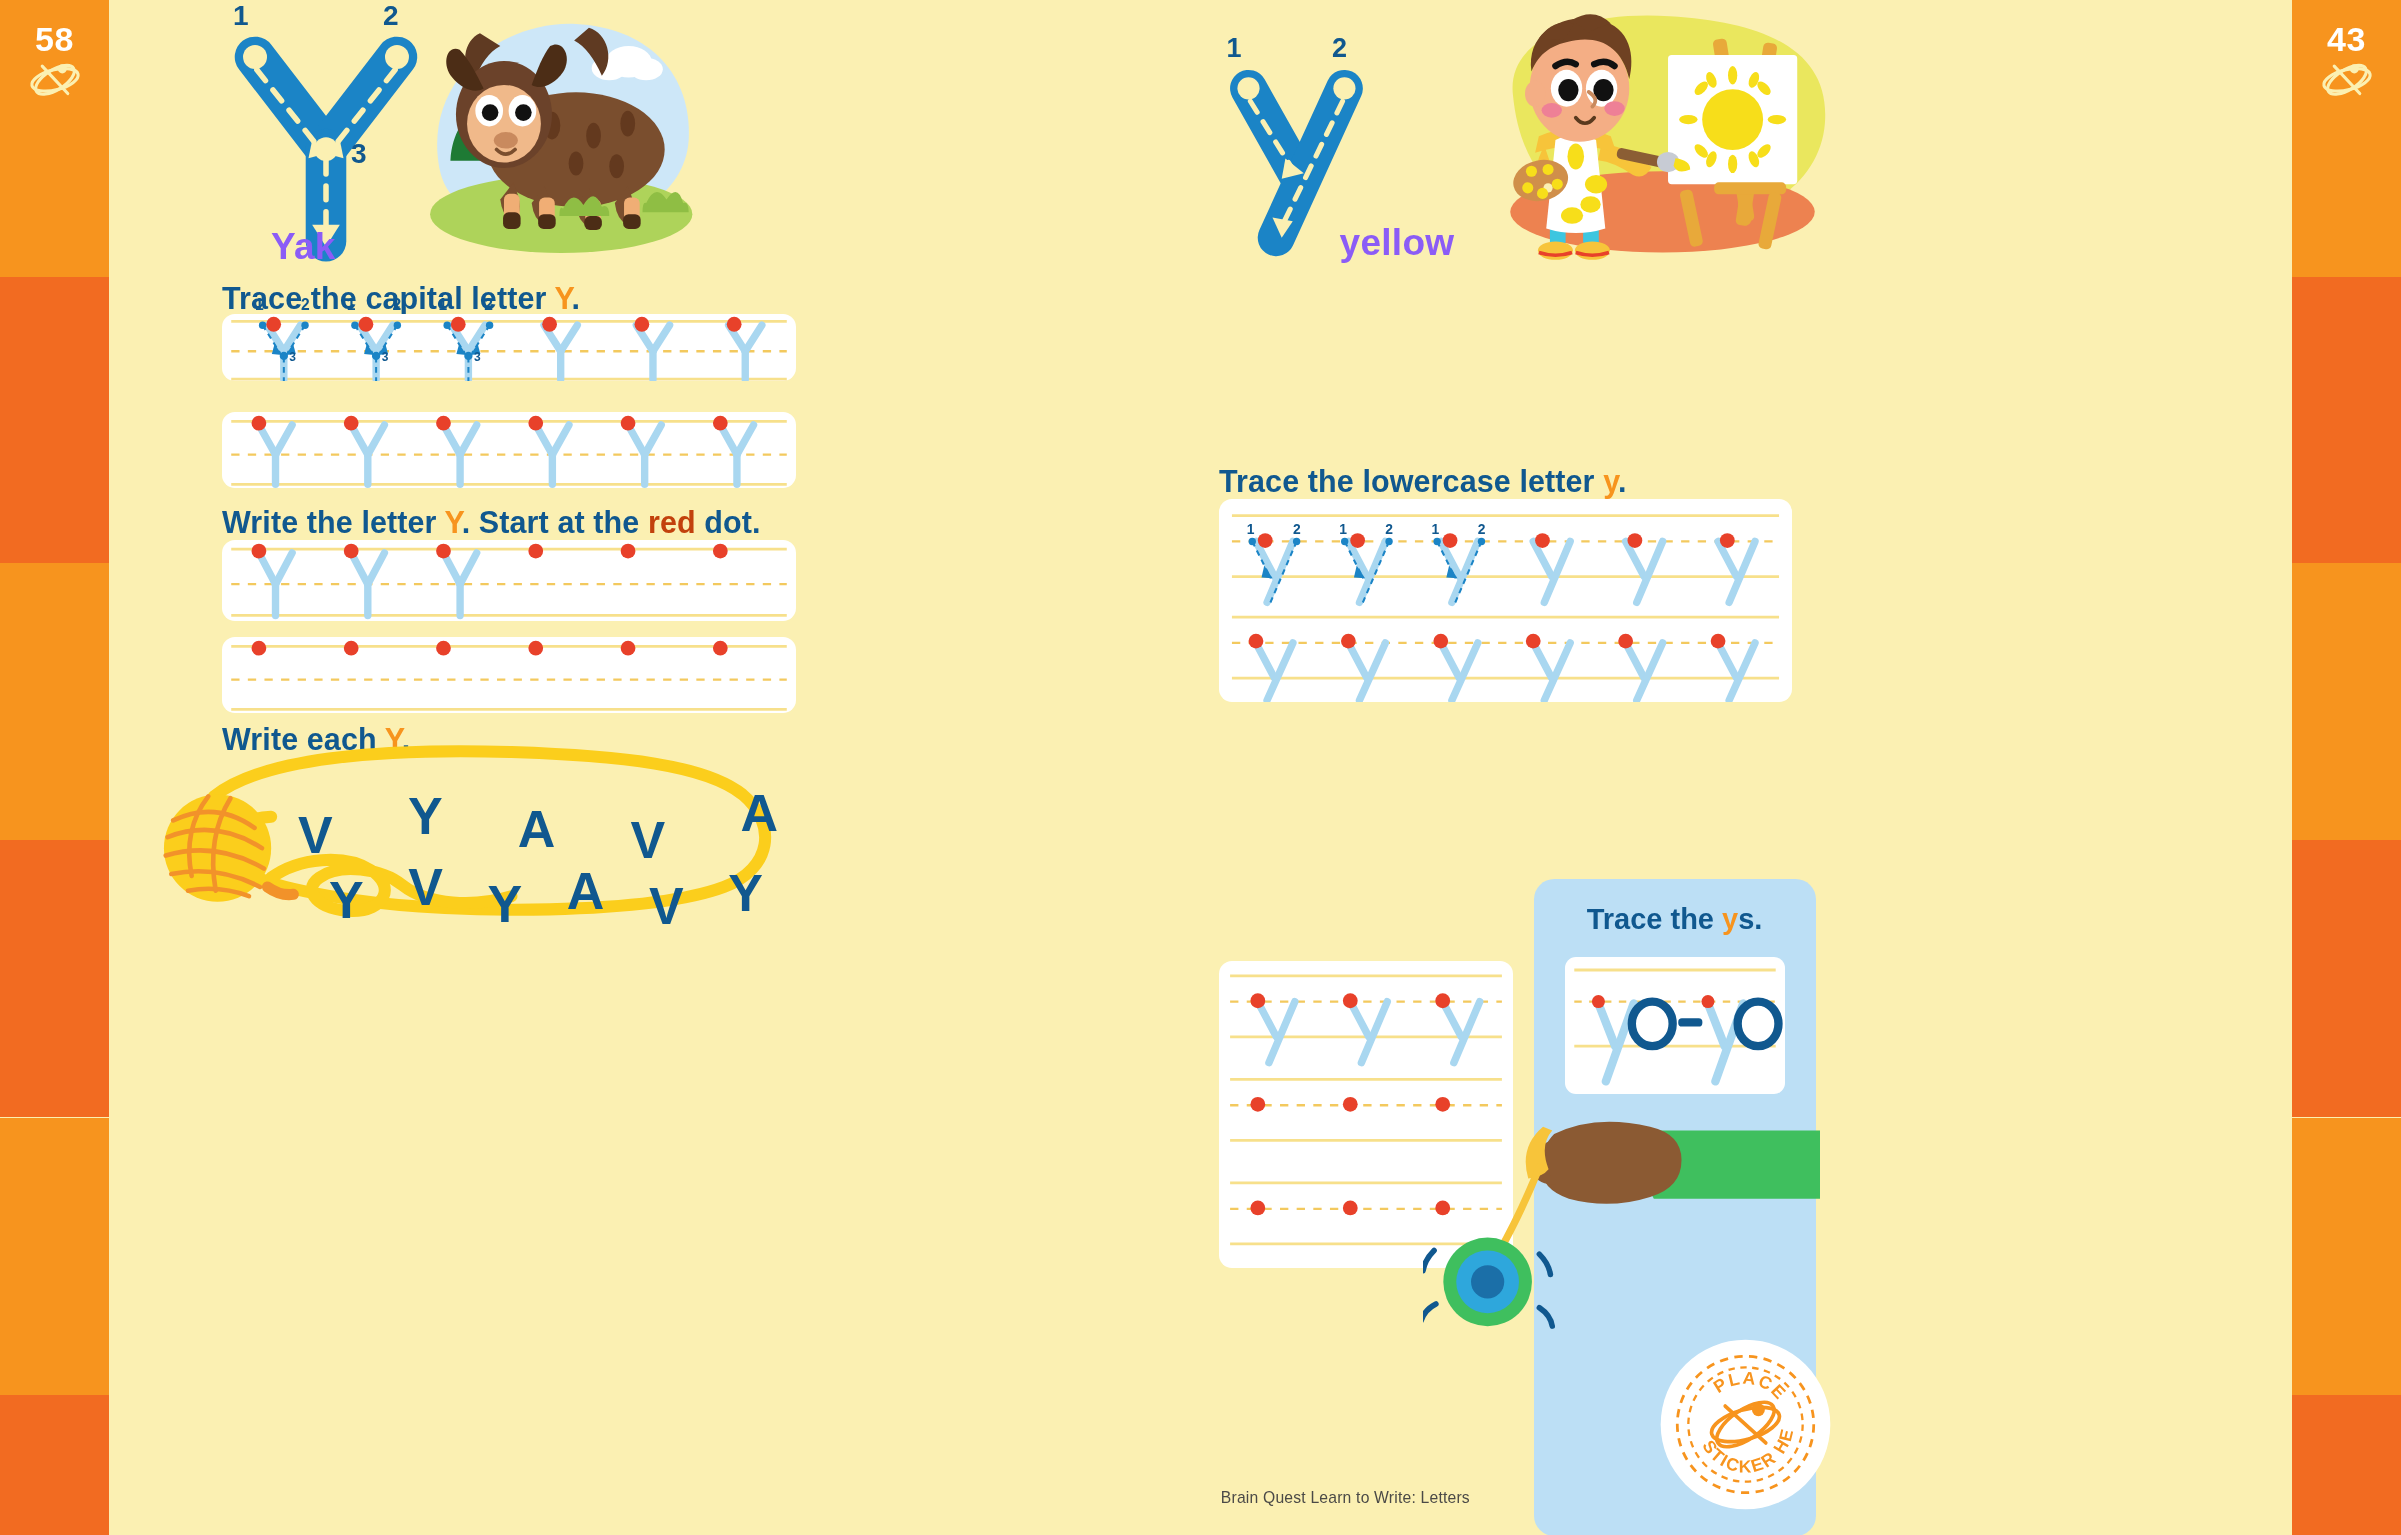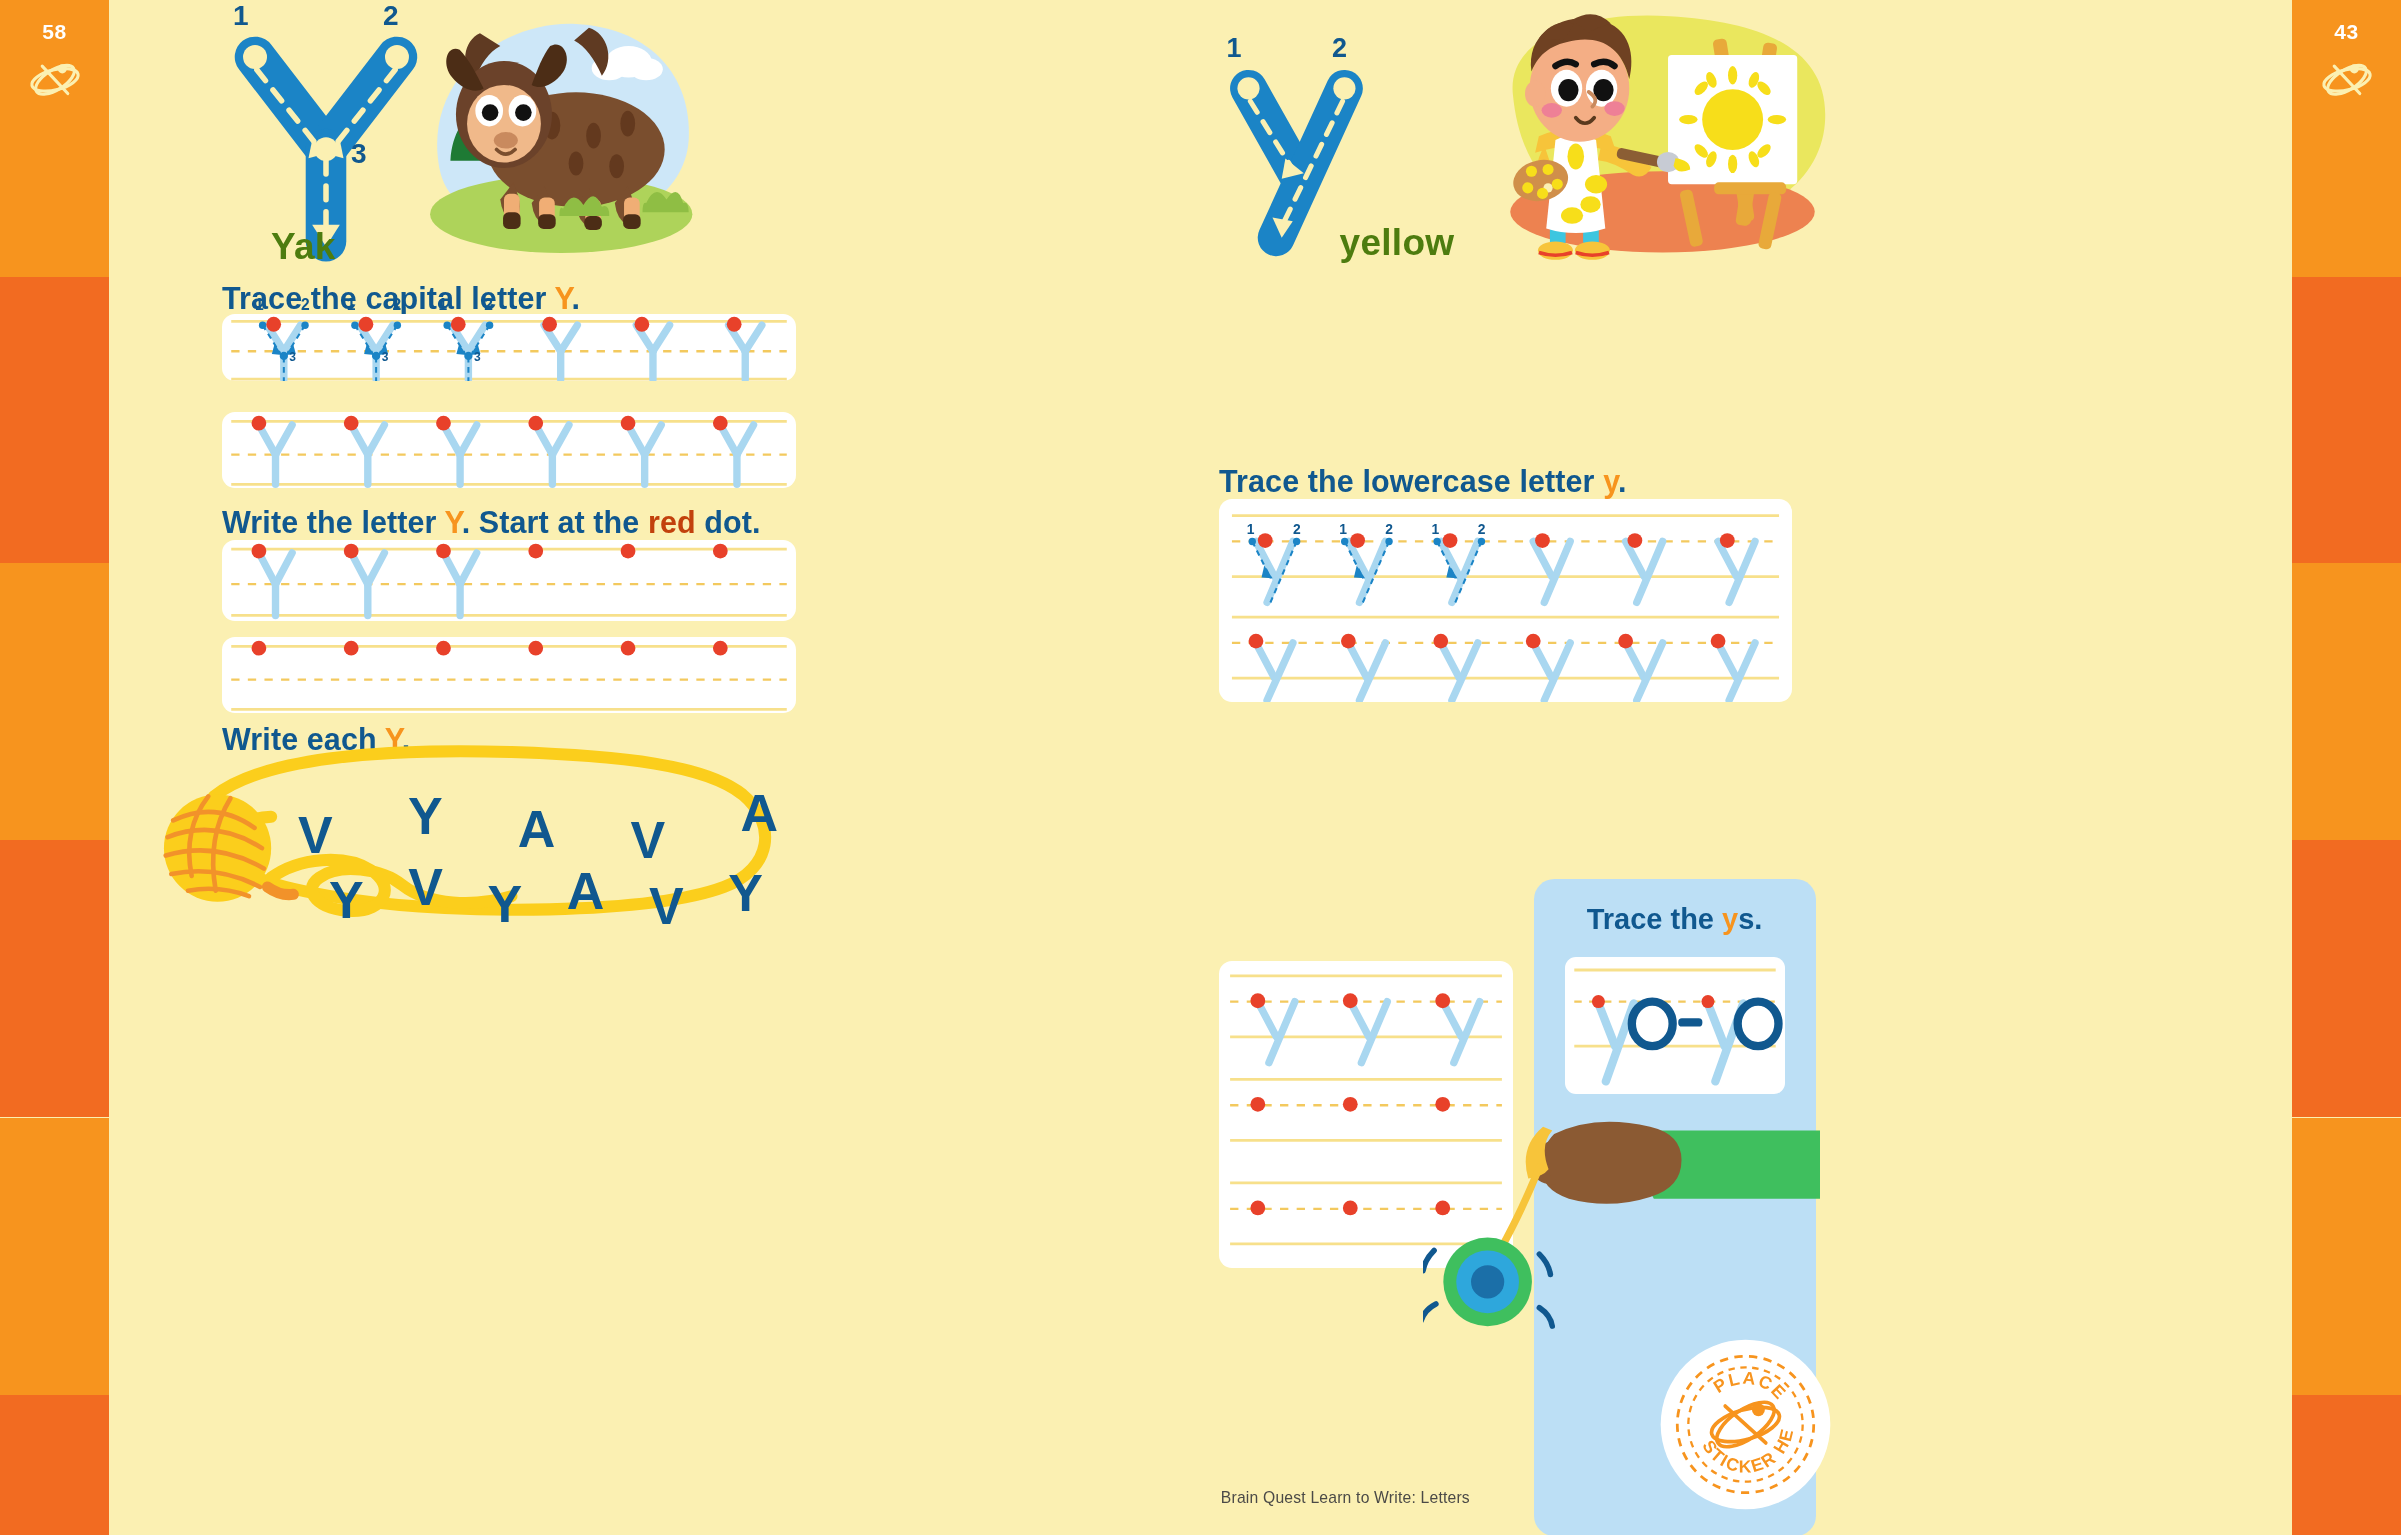--- a/index.html
+++ b/index.html
@@ -12,38 +12,38 @@
 
   
   .edge { position: absolute; top: 0; bottom: 0; width: 109px; overflow: hidden; }
   .edge.left  { left: 0; }
   .edge.right { right: 0; }
   .edge .stripe { position: absolute; left: 0; width: 100%; }
 
   .edge-pagenum {
     position: absolute; left: 0; width: 100%;
     text-align: center; color: #fff;
-    font-weight: bold; font-size: 21px; letter-spacing: 0.5px;
+    font-weight: bold; font-size: 34px; letter-spacing: 0.5px;
     top: 20.3px;
   }
   .edge-logo { position: absolute; left: 50%; transform: translateX(-50%); top: 57px; }
 
   
   .spread { position: absolute; inset: 0 109px; }
   .page { position: absolute; top: 0; bottom: 0; width: 50%; background: #FBF0B2; }
   .page.left  { left: 0; }
   .page.right { left: 50%; }
 
   
   .guide { position: absolute; }
   .guide svg { display: block; overflow: visible; }
 
   .word-label {
     position: absolute;
-    color: #4d7c0f; font-weight: bold;
+    color: #8b5cf6; font-weight: bold;
     font-size: 37px; letter-spacing: 0.3px;
   }
 
   
   .hero { position: absolute; }
   .hero svg { display: block; }
 
   
   .instr {
     position: absolute;

